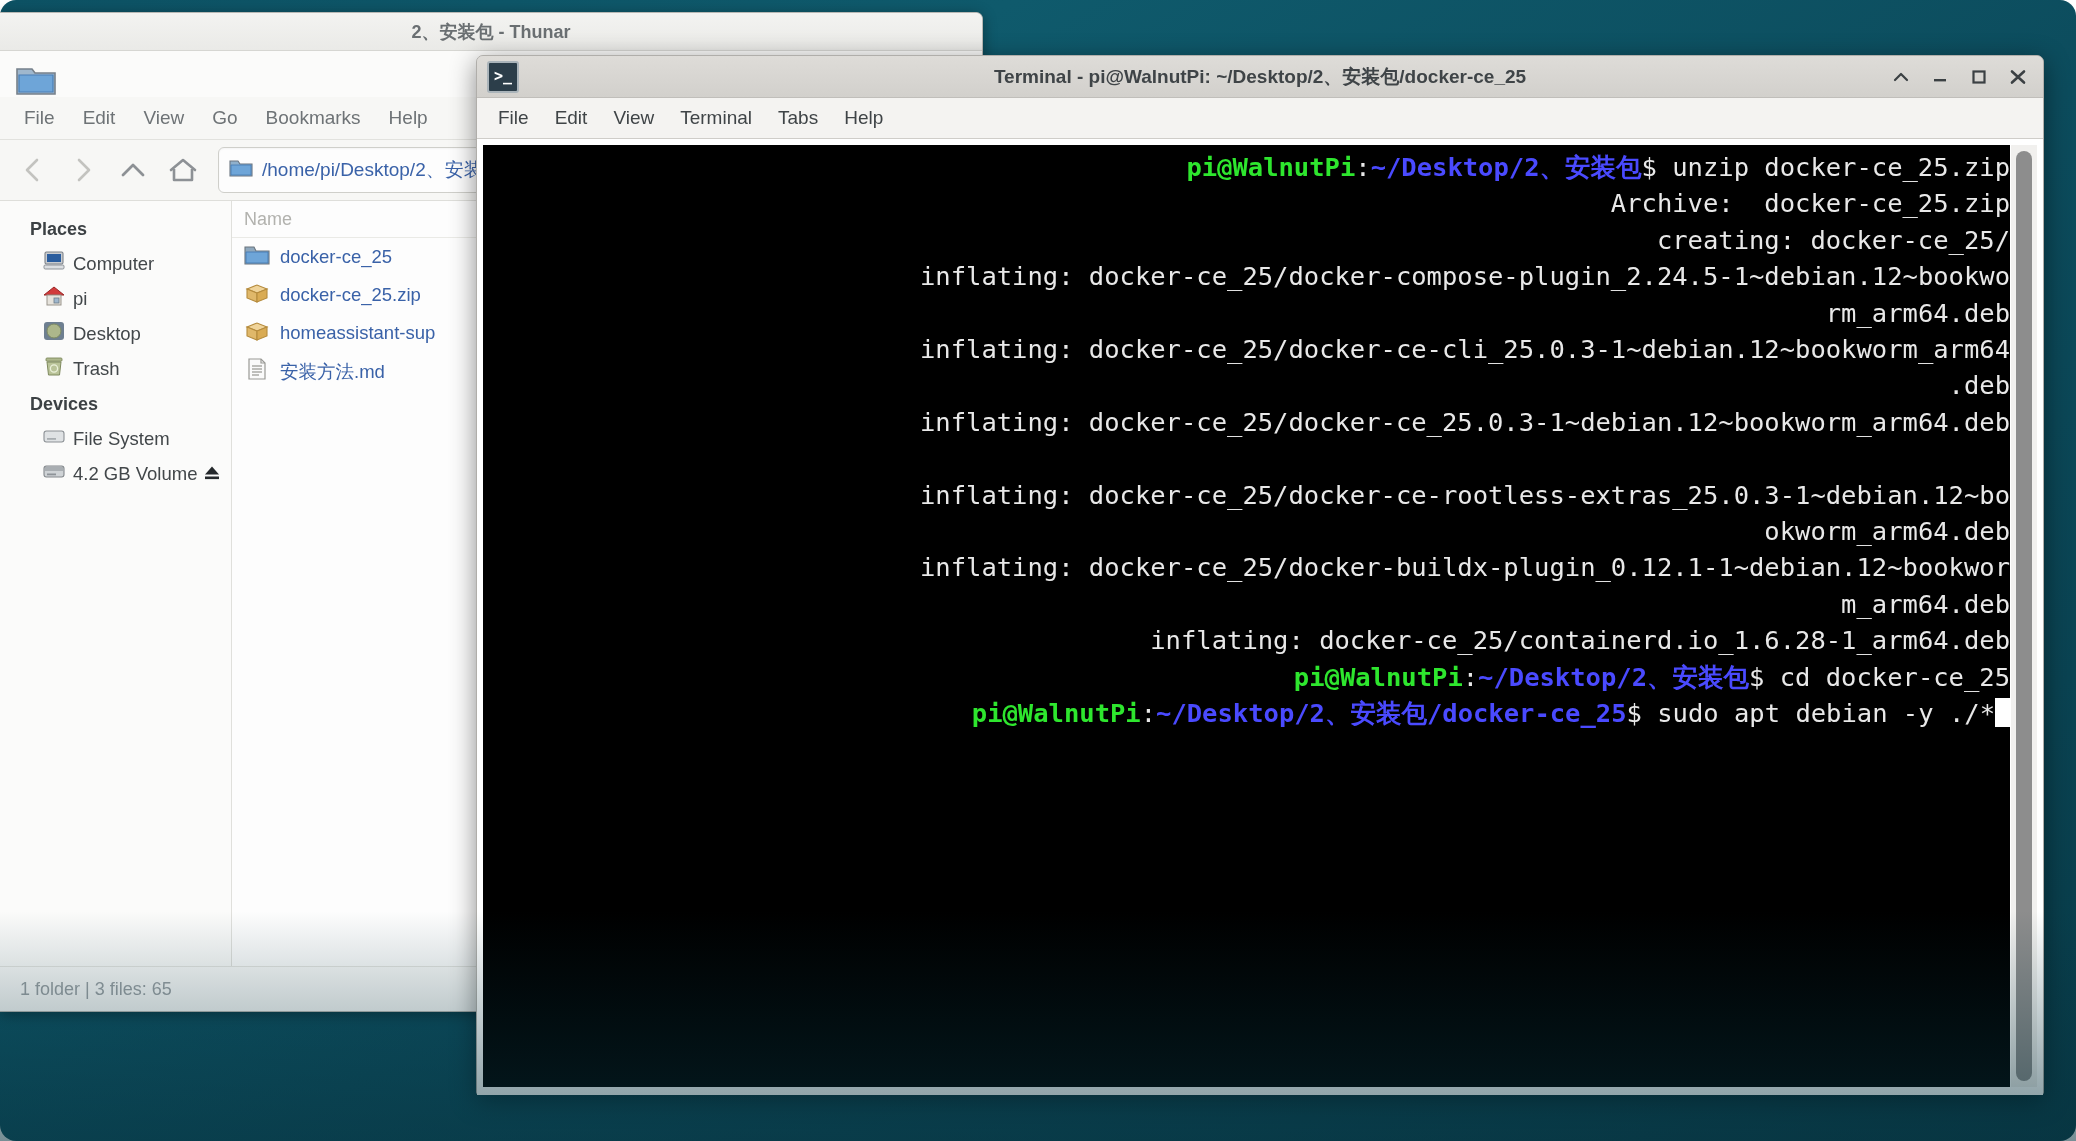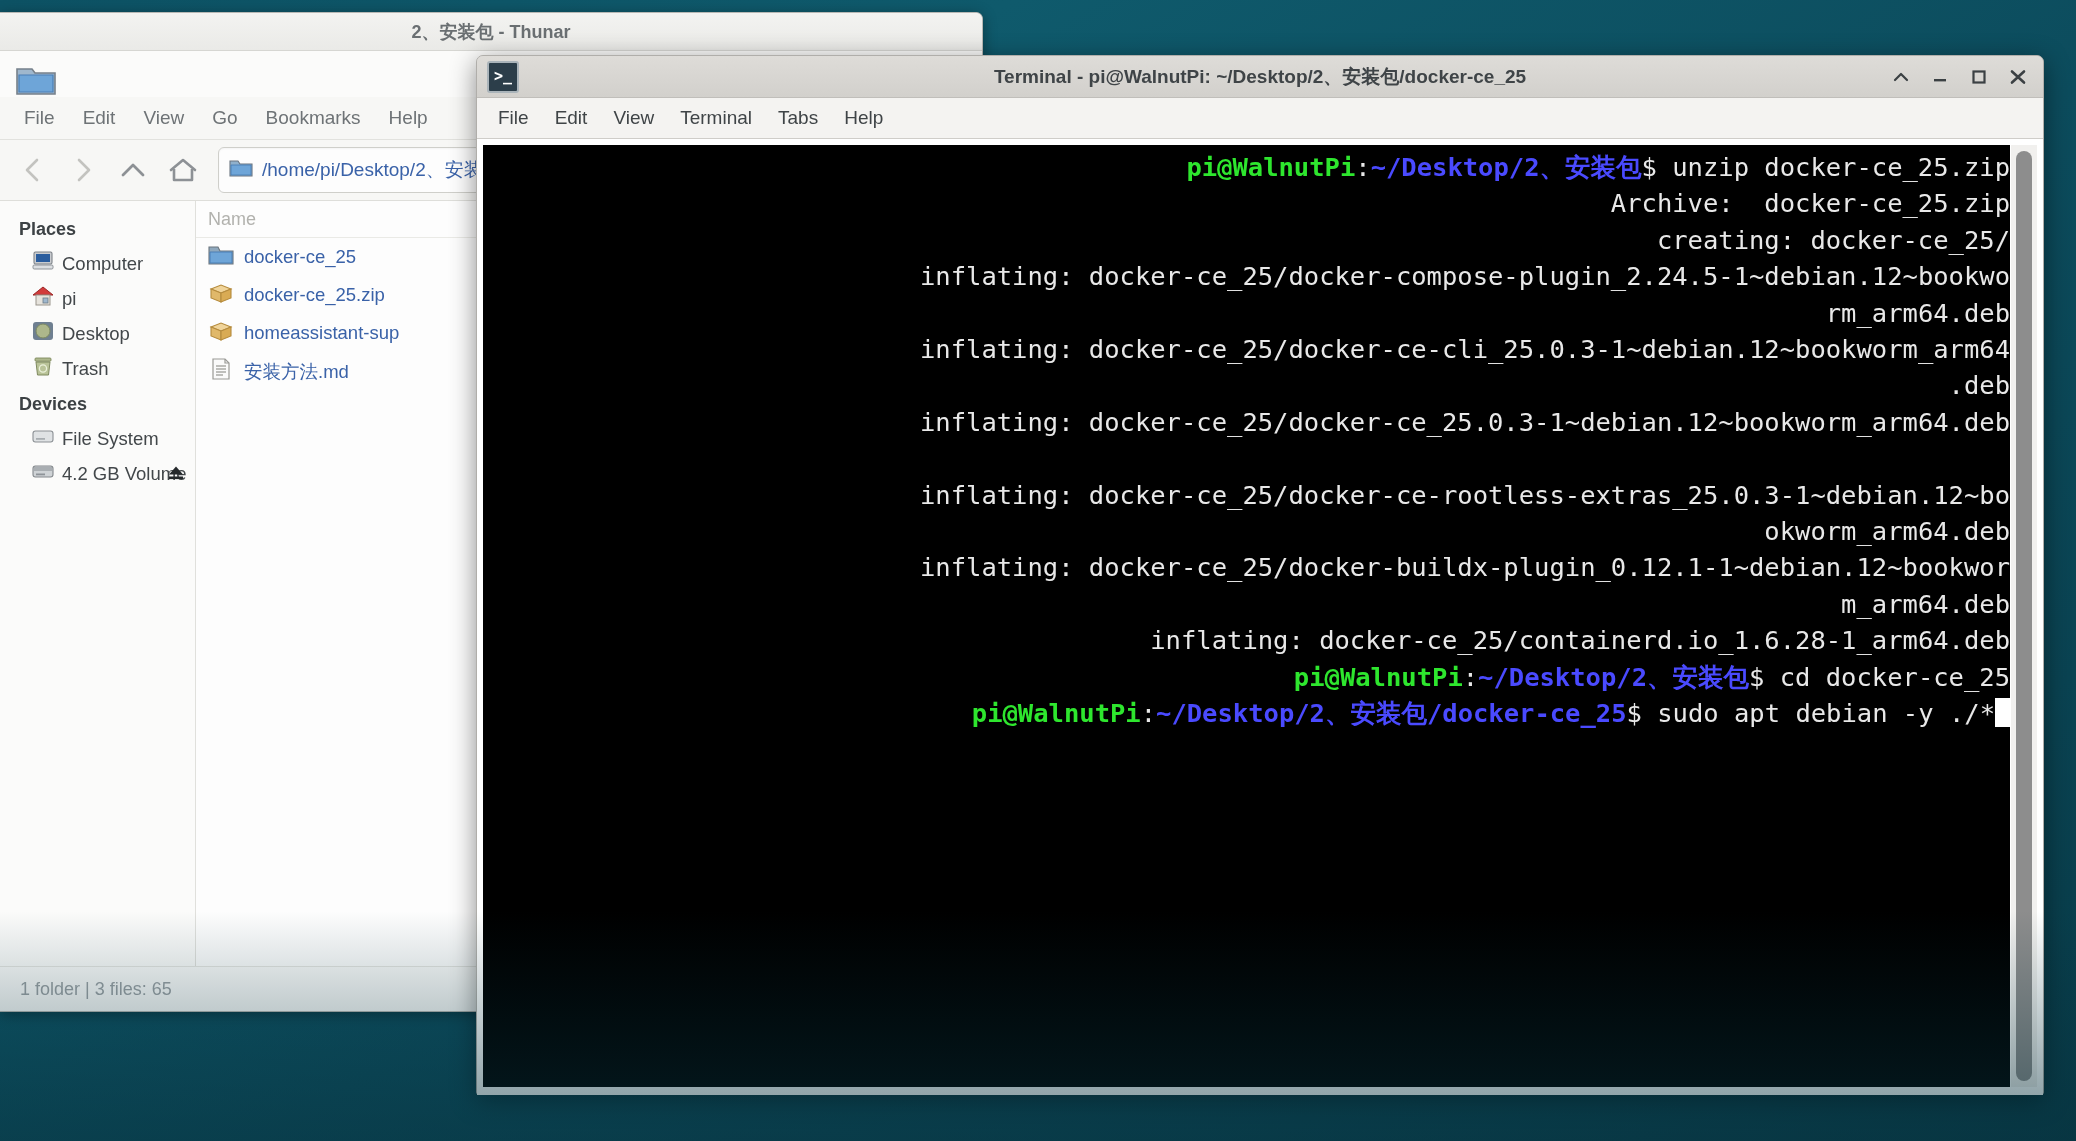--- a/index.html
+++ b/index.html
@@ -9,20 +9,21 @@
     height: 1141px;
     overflow: hidden;
     font-family: "Liberation Sans", sans-serif;
   }
 
   
   #desktop {
     position: absolute;
     inset: 0;
     background: linear-gradient(150deg, #0d5264 0%, #0f5a6c 25%, #0c4c5d 55%, #0a4352 80%, #083a47 100%);
+    border-radius: 16px;
   }
   #desktop::after{
     content:"";
     position:absolute;
     left:0; right:0; bottom:0; height:230px;
     background: linear-gradient(180deg, rgba(8,58,71,0) 0%, rgba(7,50,62,0.55) 100%);
     pointer-events:none;
   }
 
   
@@ -126,24 +127,24 @@
   }
   .pathbar .ptext {
     font-size: 19px;
     color: #3a62a8;
     white-space: nowrap;
     overflow: hidden;
   }
 
   .panes { flex: 1; display: flex; min-height: 0; }
   .sidebar {
-    width: 196px;
+    width: 232px;
     background: #fbfbfa;
     border-right: 1px solid #e0e0dc;
-    padding: 10px 0 0 5px;
+    padding: 10px 0 0 16px;
     box-sizing: border-box;
   }
   .sb-head {
     font-size: 18px;
     font-weight: bold;
     color: #3c4144;
     padding: 8px 0 6px 14px;
   }
   .sb-item {
     display: flex;

